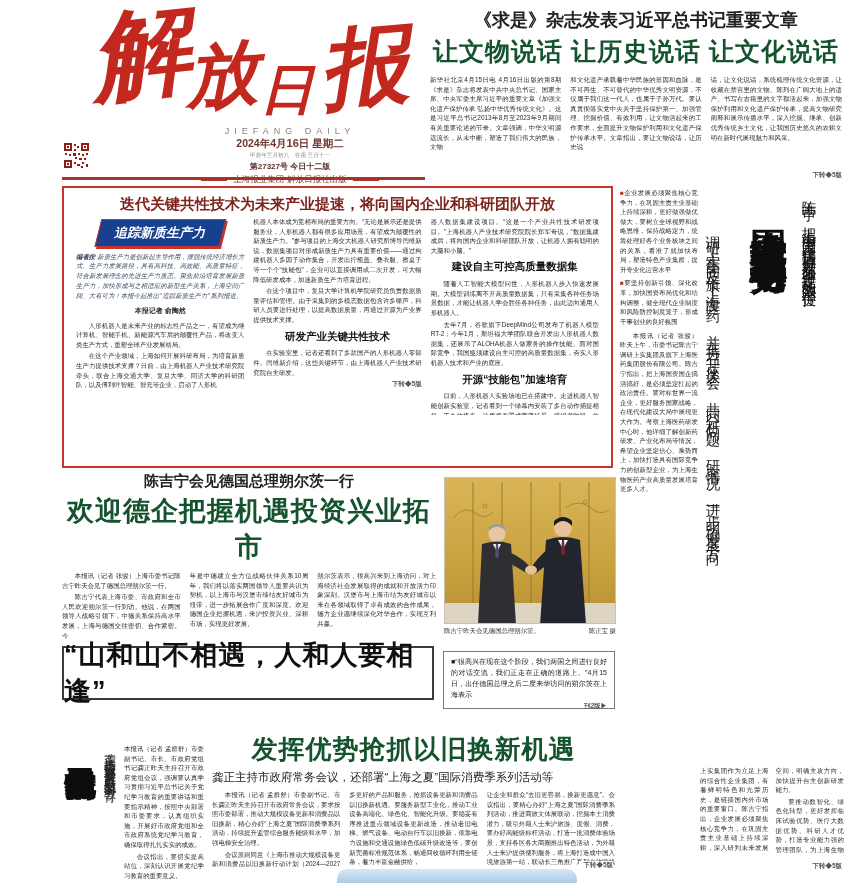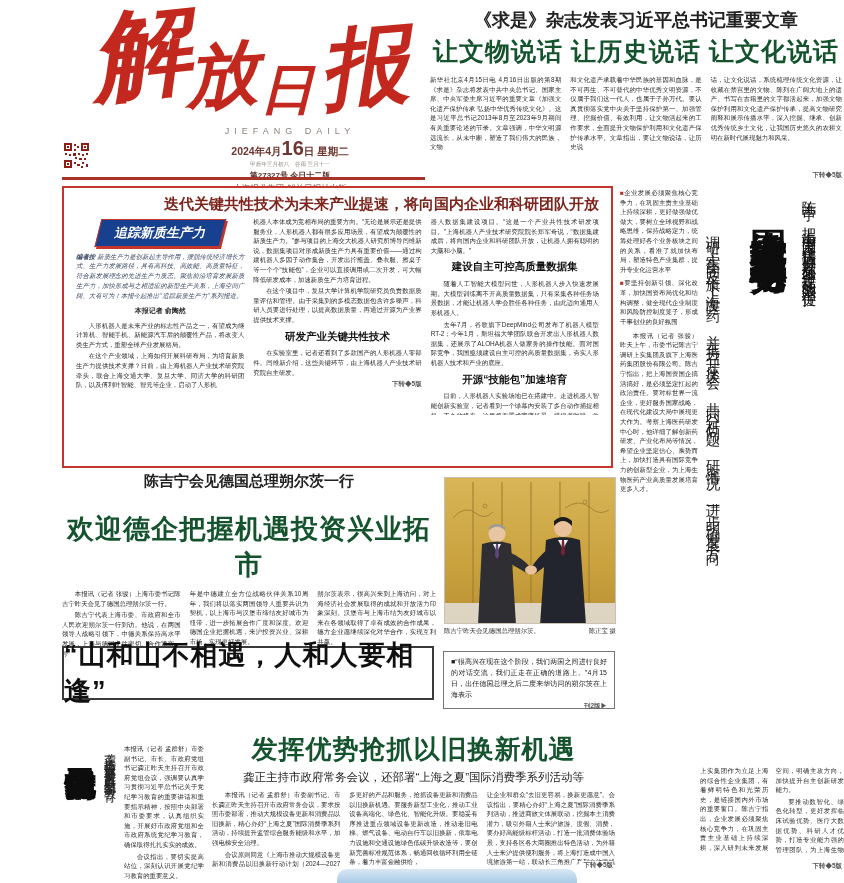--- a/index.html
+++ b/index.html
@@ -10,21 +10,21 @@
   
   .calli{position:absolute;left:92px;top:4px;width:336px;height:132px;display:flex;align-items:flex-start;color:#c3281e;font-family:"DejaVu Serif",serif;font-weight:bold;font-style:italic;pointer-events:none;}
   .calli span{display:inline-block;line-height:1;}
   .c1{font-size:98px;transform:rotate(-6deg);}
   .c2{font-size:72px;margin:34px 0 0 -4px;transform:rotate(-3deg);}
   .c3{font-size:54px;margin:58px 0 0 2px;}
   .c4{font-size:88px;margin:18px 0 0 6px;transform:rotate(-5deg);}
   .mast-info{position:absolute;left:170px;top:126px;width:240px;text-align:center;}
   .mast-en{font-size:9px;letter-spacing:5px;color:#8a817c;}
   .mast-date{font-size:10.5px;color:#6e3630;font-weight:bold;margin-top:1px;}
-  .mast-date .big{font-size:20px;}
+  .mast-date .big{font-size:11px;}
   .mast-lunar{font-size:5.6px;color:#8a817c;margin-top:1px;}
   .mast-issue{font-size:8px;font-weight:bold;color:#5a2e29;margin-top:1px;}
   .mast-pub{display:flex;align-items:center;justify-content:center;gap:6px;margin-top:2px;}
   .mast-pub .dash{width:26px;height:2px;background:#a83228;}
   .mast-pub .t{font-size:8.5px;color:#7a332c;}
   .qr{position:absolute;left:63px;top:142px;width:27px;height:27px;}
   .mast-rule{position:absolute;left:62px;top:177px;width:363px;height:3px;background:#a83228;}
   
   .small{font-size:6.4px;line-height:1.5;color:#2b2b2b;text-align:justify;}
   .small p{margin:0 0 2px;text-indent:2em;}
@@ -35,21 +35,21 @@
   .kicker{font-weight:bold;text-align:center;color:#222;}
   .bigline{font-weight:900;text-align:center;color:#14532d;font-family:"Liberation Sans",sans-serif;}
   .subhead{font-weight:bold;font-size:10.5px;text-align:center;margin:4px 0;text-indent:0;color:#111;}
   
   .qiushi{position:absolute;left:430px;top:8px;width:412px;}
   .qiushi .kicker{font-size:18px;margin-bottom:3px;}
   .qiushi .bigline{font-size:25px;letter-spacing:1px;}
   .qiushi .cols{height:96px;margin-top:7px;}
   
   .redbox{position:absolute;left:62px;top:186px;width:551px;height:282px;border:2.5px solid #c5352c;box-sizing:border-box;padding:5px 12px;background:#fff;}
-  .redbox .kicker{font-size:15px;color:#7c241d;margin:2px 0 3px;text-align:right;}
+  .redbox .kicker{font-size:15px;color:#7c241d;margin:2px 0 3px;}
   .redbox .bigline{font-size:37px;letter-spacing:1px;margin-bottom:7px;}
   .redbox .cols{height:198px;}
   .tagwrap{text-align:center;margin:2px 0 6px;}
   .tag{display:inline-block;background:#17418f;color:#fff;font-size:13px;font-weight:bold;padding:3px 16px;transform:skewX(-14deg);border:1px solid #c5352c;box-shadow:2px 2px 0 #c5352c;}
   .editor-note{font-family:"DejaVu Serif",serif;font-style:italic;color:#3d4a66;font-size:6.4px;line-height:1.55;text-align:justify;}
   .byline{text-align:center;font-weight:bold;font-size:7px;margin:4px 0;}
   
   .sb-colA{position:absolute;left:620px;top:188px;width:78px;height:688px;overflow:hidden;}
   .sb-colA .brief{margin-bottom:4px;}
   .sb-colA .sq{color:#b5342a;font-weight:bold;}
@@ -57,39 +57,39 @@
   .sb-sub{position:absolute;left:702px;top:224px;width:42px;height:500px;overflow:hidden;}
   .sb-sub .inner{writing-mode:vertical-rl;font-size:14.5px;letter-spacing:6px;line-height:21px;color:#1a1a1a;height:500px;}
   .sb-head{position:absolute;left:746px;top:200px;width:44px;height:564px;overflow:hidden;}
   .sb-head .inner{writing-mode:vertical-rl;font-size:37px;font-weight:900;letter-spacing:2px;line-height:44px;color:#0d0d0d;height:564px;}
   .sb-kick{position:absolute;left:794px;top:189px;width:30px;height:480px;overflow:hidden;}
   .sb-kick .inner{writing-mode:vertical-rl;font-size:14.5px;letter-spacing:3px;line-height:30px;color:#111;height:480px;}
   .sb-body{position:absolute;left:700px;top:766px;width:144px;height:94px;overflow:hidden;column-count:2;column-gap:7px;}
   .sb-jump{position:absolute;left:744px;top:862px;width:98px;}
   
   .scholz{position:absolute;left:62px;top:472px;width:374px;}
-  .scholz .kicker{font-size:15px;margin-bottom:20px;}
+  .scholz .kicker{font-size:15px;margin-bottom:2px;}
   .scholz .bigline{font-size:27px;letter-spacing:1px;}
   .scholz .cols{height:97px;margin-top:6px;}
   .photo{position:absolute;left:444px;top:477px;width:172px;height:147px;overflow:hidden;border:1px solid #c9c2b4;box-sizing:border-box;}
   .caption{position:absolute;left:444px;top:627px;width:172px;display:flex;justify-content:space-between;font-size:6.4px;color:#333;}
   .quotebox{position:absolute;left:443px;top:651px;width:172px;height:58px;border:1.5px solid #777;box-sizing:border-box;padding:5px 7px;font-size:7px;line-height:1.55;text-align:justify;color:#222;}
   .quotebox .jump{margin-top:1px;}
   
   .mountain{position:absolute;left:62px;top:646px;width:372px;height:54px;border:2px solid #3a3a3a;box-sizing:border-box;display:flex;align-items:center;justify-content:flex-end;}
   .mountain .t{font-size:27px;font-weight:900;color:#101010;letter-spacing:1px;}
   
   .disc-head{position:absolute;left:62px;top:744px;width:36px;height:139px;overflow:hidden;}
   .disc-head .inner{writing-mode:vertical-rl;font-size:31px;font-weight:900;line-height:36px;height:400px;color:#0d0d0d;}
   .disc-sub{position:absolute;left:100px;top:744px;width:19px;height:139px;overflow:hidden;}
   .disc-sub .inner{writing-mode:vertical-rl;font-size:12px;line-height:19px;letter-spacing:2px;height:330px;color:#222;}
   .disc-body{position:absolute;left:124px;top:744px;width:80px;height:139px;overflow:hidden;}
   .renewal{position:absolute;left:212px;top:732px;width:403px;height:138px;}
   .renewal .bigline{font-size:26px;letter-spacing:1px;}
-  .renewal .sub{font-size:11.5px;text-align:center;margin-top:3px;color:#222;}
+  .renewal .sub{font-size:11.5px;text-align:left;margin-top:3px;color:#222;}
   .renewal .cols{height:80px;margin-top:5px;}
   .renewal .jump{position:absolute;right:2px;bottom:0;background:#fff;padding-left:4px;}
   .banner{position:absolute;left:337px;top:869px;width:240px;height:14px;border-radius:10px 10px 0 0;background:linear-gradient(#d8e8f5,#a9cbe6);}
 </style>
 </head>
 <body>
 
 <div class="page">
 
   <div class="calli">

